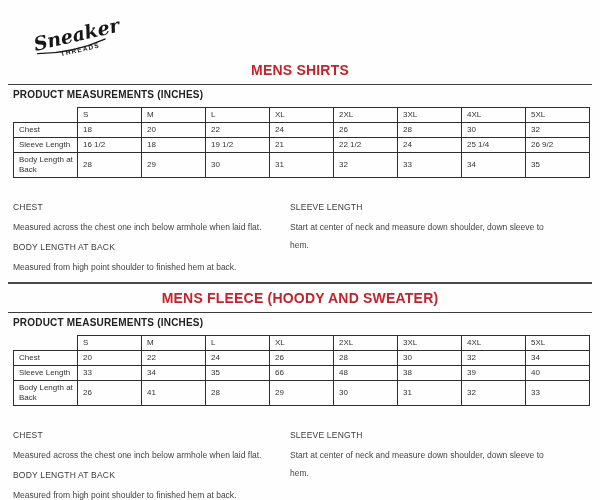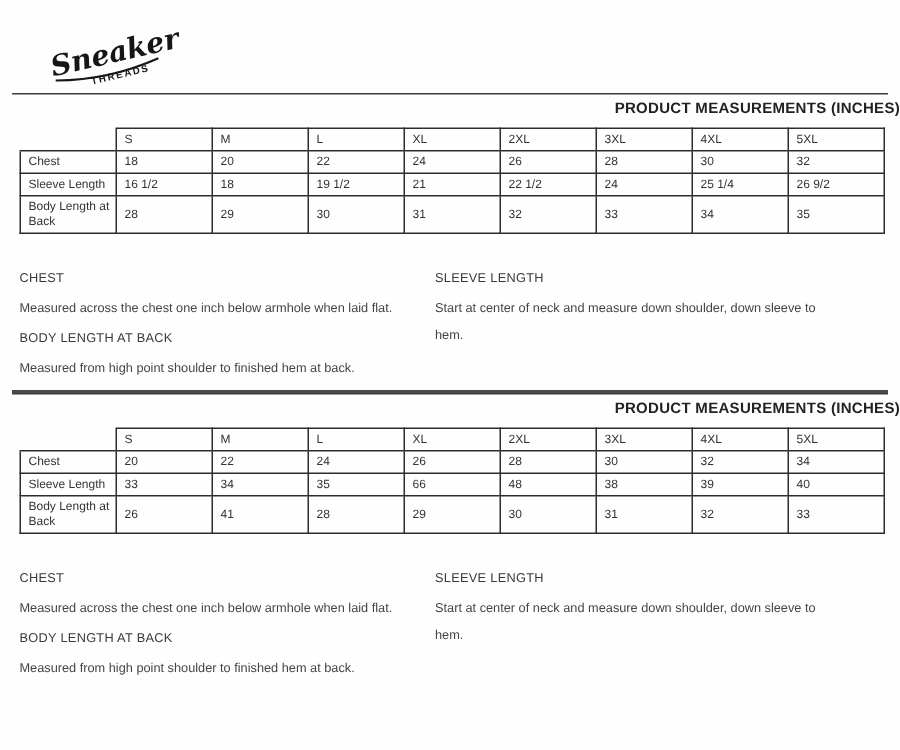--- a/index.html
+++ b/index.html
@@ -23,21 +23,20 @@
   }
   .sec2 .section-title { margin-top: 6px; }
   .rule { border: none; border-top: 1px solid #3c3c3c; margin: 0 8px; }
   .rule.thick { border-top-width: 2px; border-top-color: #4a4a4a; }
   .subheading {
     margin: 4px 0 0 13px;
     font-size: 10px;
     font-weight: bold;
     color: #222;
     letter-spacing: 0.2px;
-    text-align: right;
   }
   table.size-table {
     margin: 7px 0 0 13px;
     width: 577px;
     border-collapse: collapse;
     table-layout: fixed;
   }
   .size-table col.lbl { width: 64px; }
   .size-table th, .size-table td {
     border: 1px solid #2d2d2d;
@@ -79,20 +78,21 @@
     <svg width="110" height="48" viewBox="0 0 110 48">
       <g transform="rotate(-13 50 26)">
         <text x="10" y="28" font-family="'DejaVu Serif', serif" font-style="italic" font-weight="bold" font-size="19" fill="#161616">Sneaker</text>
         <path d="M11 31 q 34 8 70 1" stroke="#161616" stroke-width="1.4" fill="none"></path>
         <text x="34" y="39" font-family="'Liberation Sans', sans-serif" font-weight="bold" font-size="6.5" letter-spacing="1.2" fill="#161616">THREADS</text>
       </g>
     </svg>
   </div>
 
   <div class="sec1">
+    <div class="section-title" style="color: rgb(197, 35, 43);">MENS SHIRTS</div>
     <hr class="rule">
     <div class="subheading">PRODUCT MEASUREMENTS (INCHES)</div>
 
     <table class="size-table">
       <colgroup>
           <col class="lbl">
           <col>
           <col>
           <col>
           <col>
@@ -161,20 +161,21 @@
       <div class="defs-right">
         <div class="term">SLEEVE LENGTH</div>
         <div class="desc">Start at center of neck and measure down shoulder, down sleeve to hem.</div>
       </div>
     </div>
   </div>
 
   <hr class="rule thick">
 
   <div class="sec2">
+    <div class="section-title" style="color: rgb(197, 35, 43);">MENS FLEECE (HOODY AND SWEATER)</div>
     <hr class="rule">
     <div class="subheading">PRODUCT MEASUREMENTS (INCHES)</div>
 
     <table class="size-table">
       <colgroup>
           <col class="lbl">
           <col>
           <col>
           <col>
           <col>

